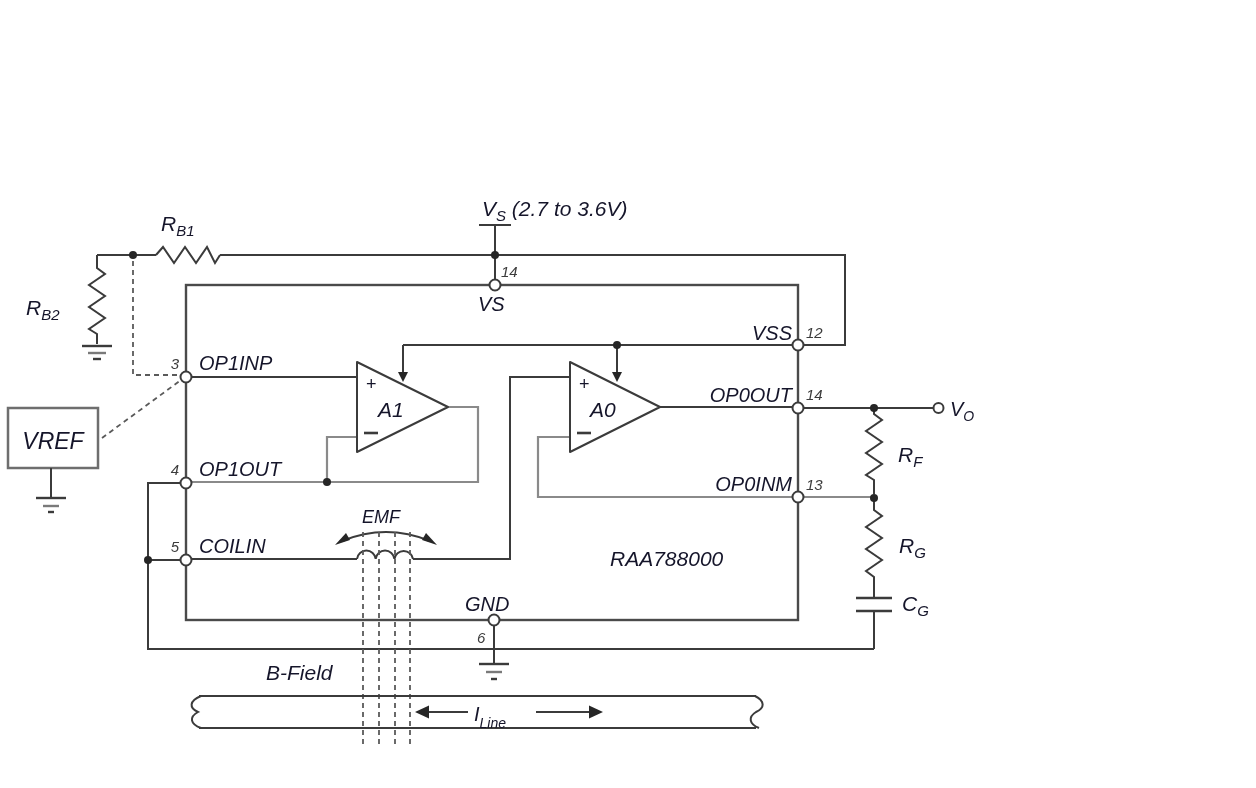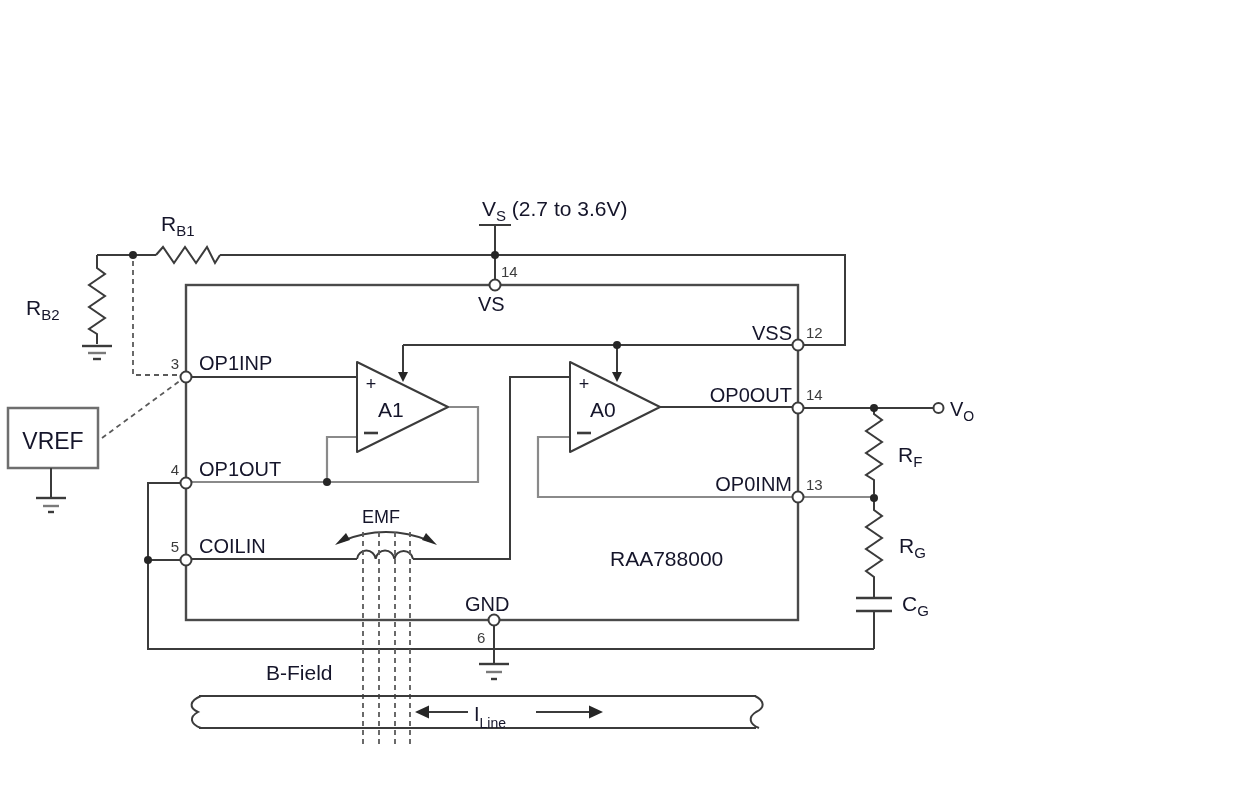--- a/index.html
+++ b/index.html
@@ -1,16 +1,16 @@
 <!DOCTYPE html>
 <html><head>
 <meta charset="utf-8">
 <style>
   html,body{margin:0;padding:0;background:#ffffff;}
-  .stage{width:1256px;height:788px;background:#ffffff;position:relative;overflow:hidden;}
+  .stage{width:1256px;height:788px;background:#ffffff;position:relative;overflow:hidden;font-style:italic;}
   svg{display:block;font-family:"Liberation Sans", sans-serif;}
   .lbl{fill:#15152a;font-size:20px;}
   .lbl-lg{fill:#15152a;font-size:21px;}
   .sub{font-size:15px;}
   .sub-sm{font-size:14px;}
   .pinnum{fill:#3c3c3c;font-size:15px;}
   .wire{stroke:#3b3b3b;stroke-width:2;fill:none;}
   .wire-gray{stroke:#8a8a8a;stroke-width:2.2;fill:none;}
   .comp{stroke:#3b3b3b;stroke-width:2;fill:none;}
   .dashed{stroke:#5a5a5a;stroke-width:1.8;fill:none;stroke-dasharray:5 4;}

